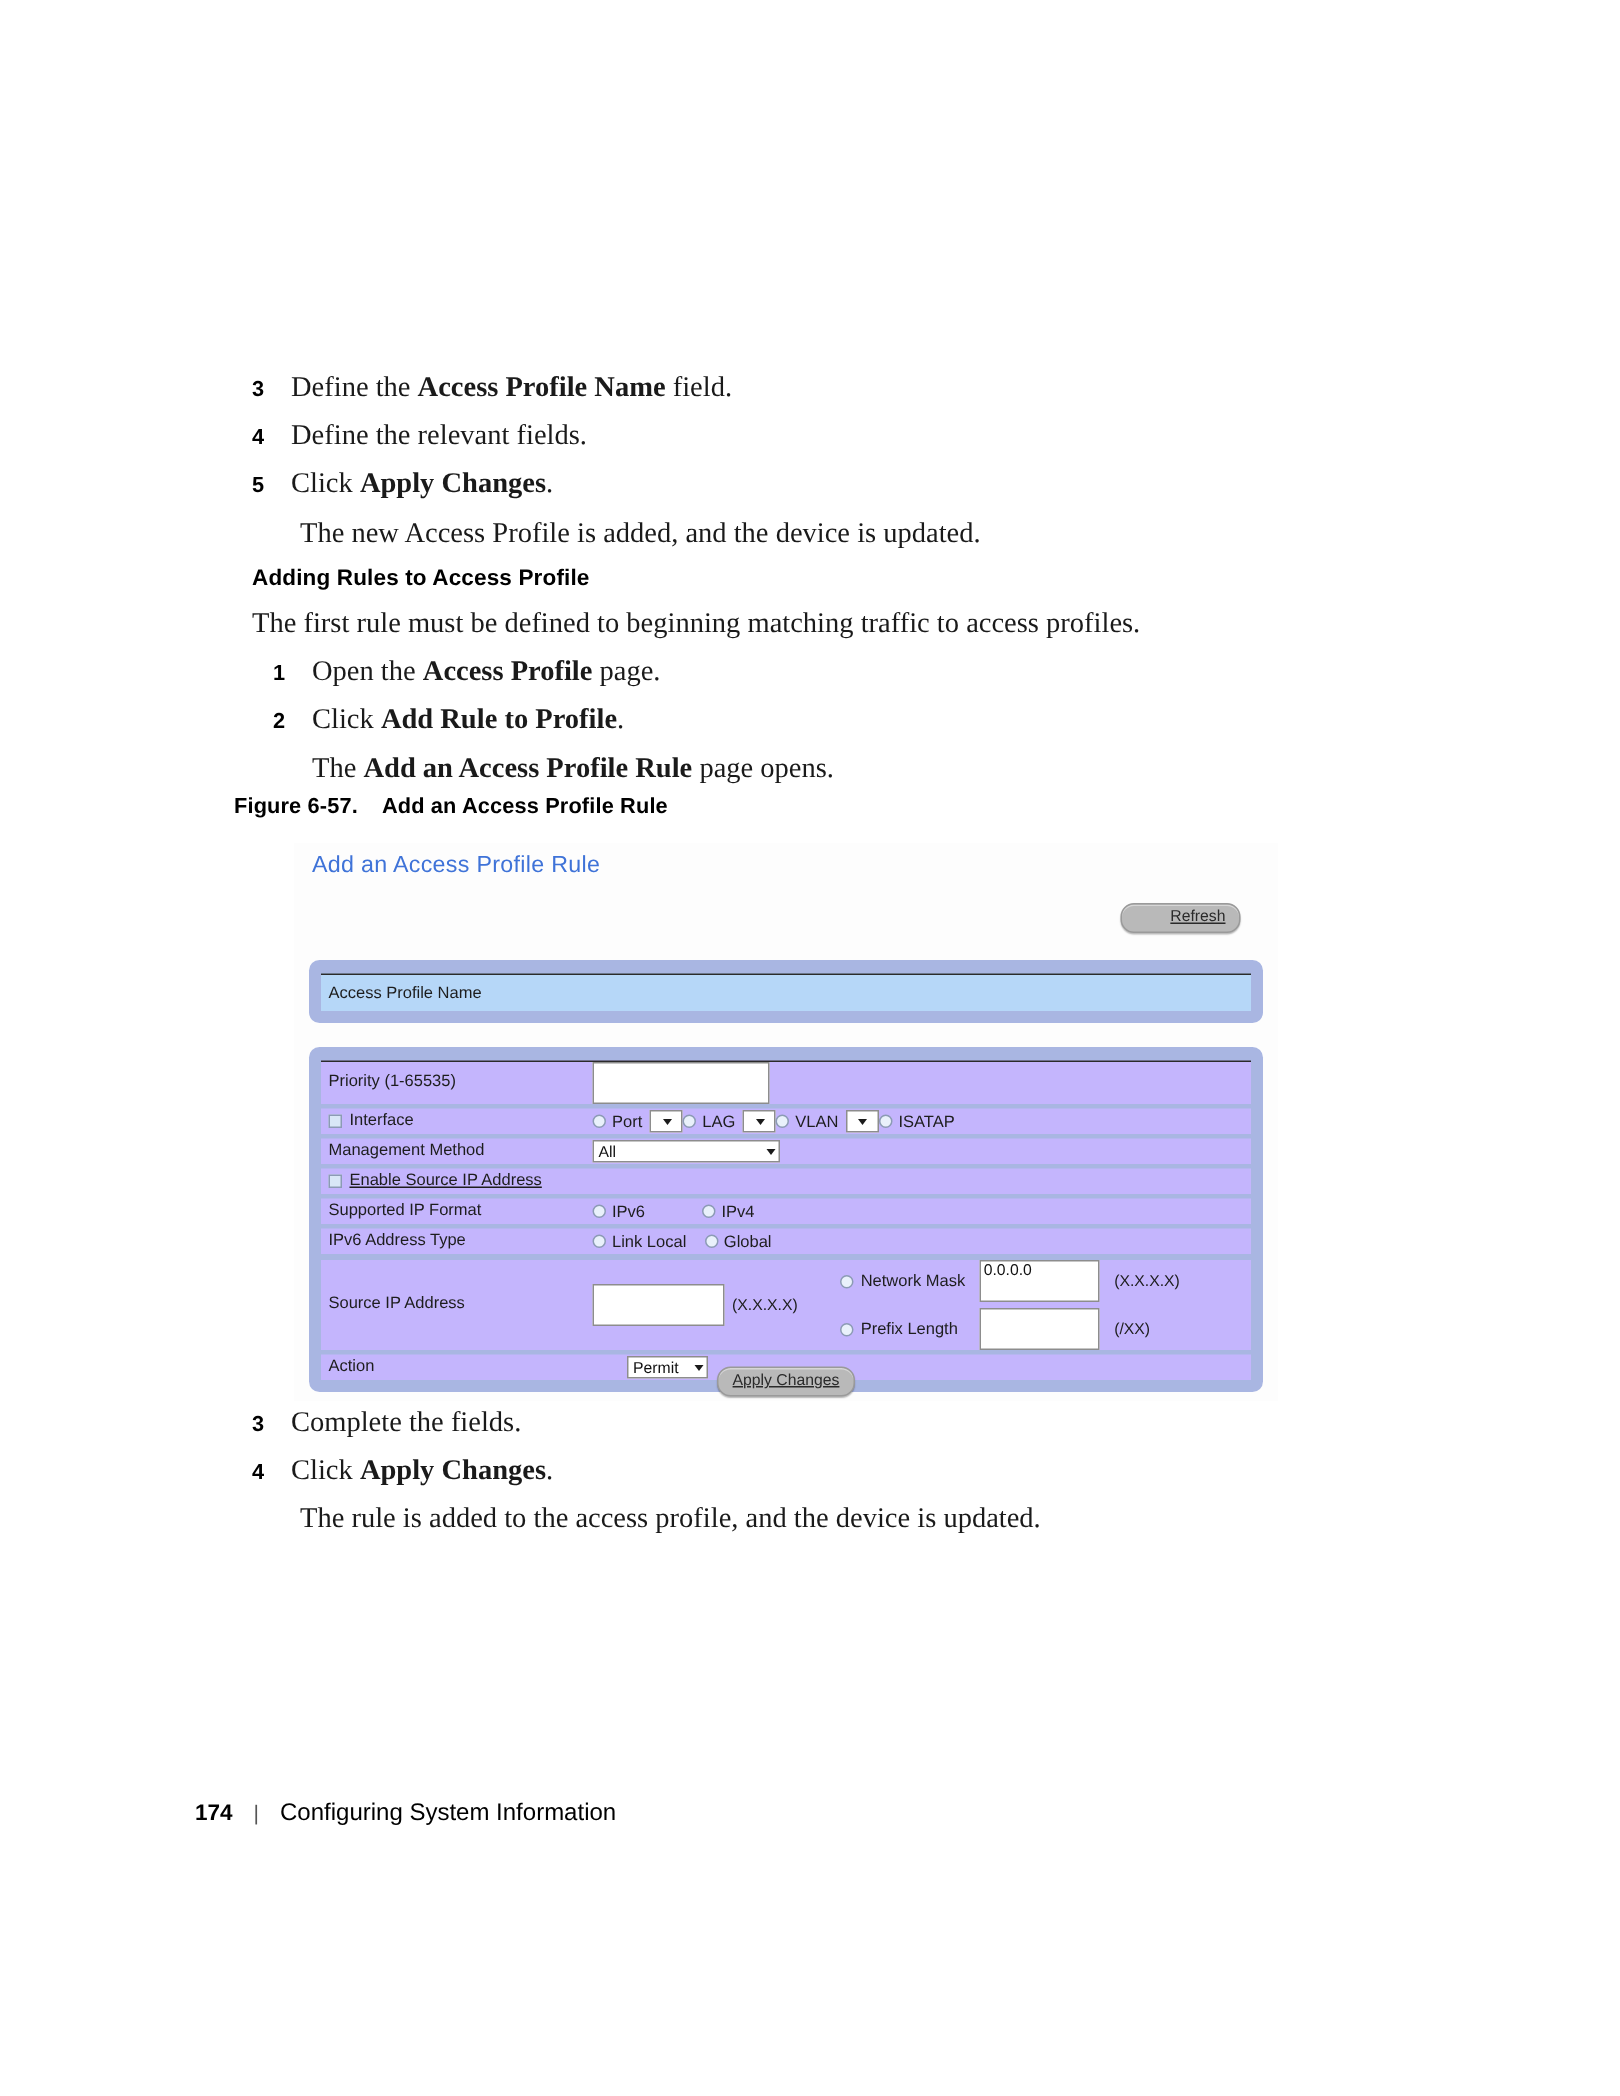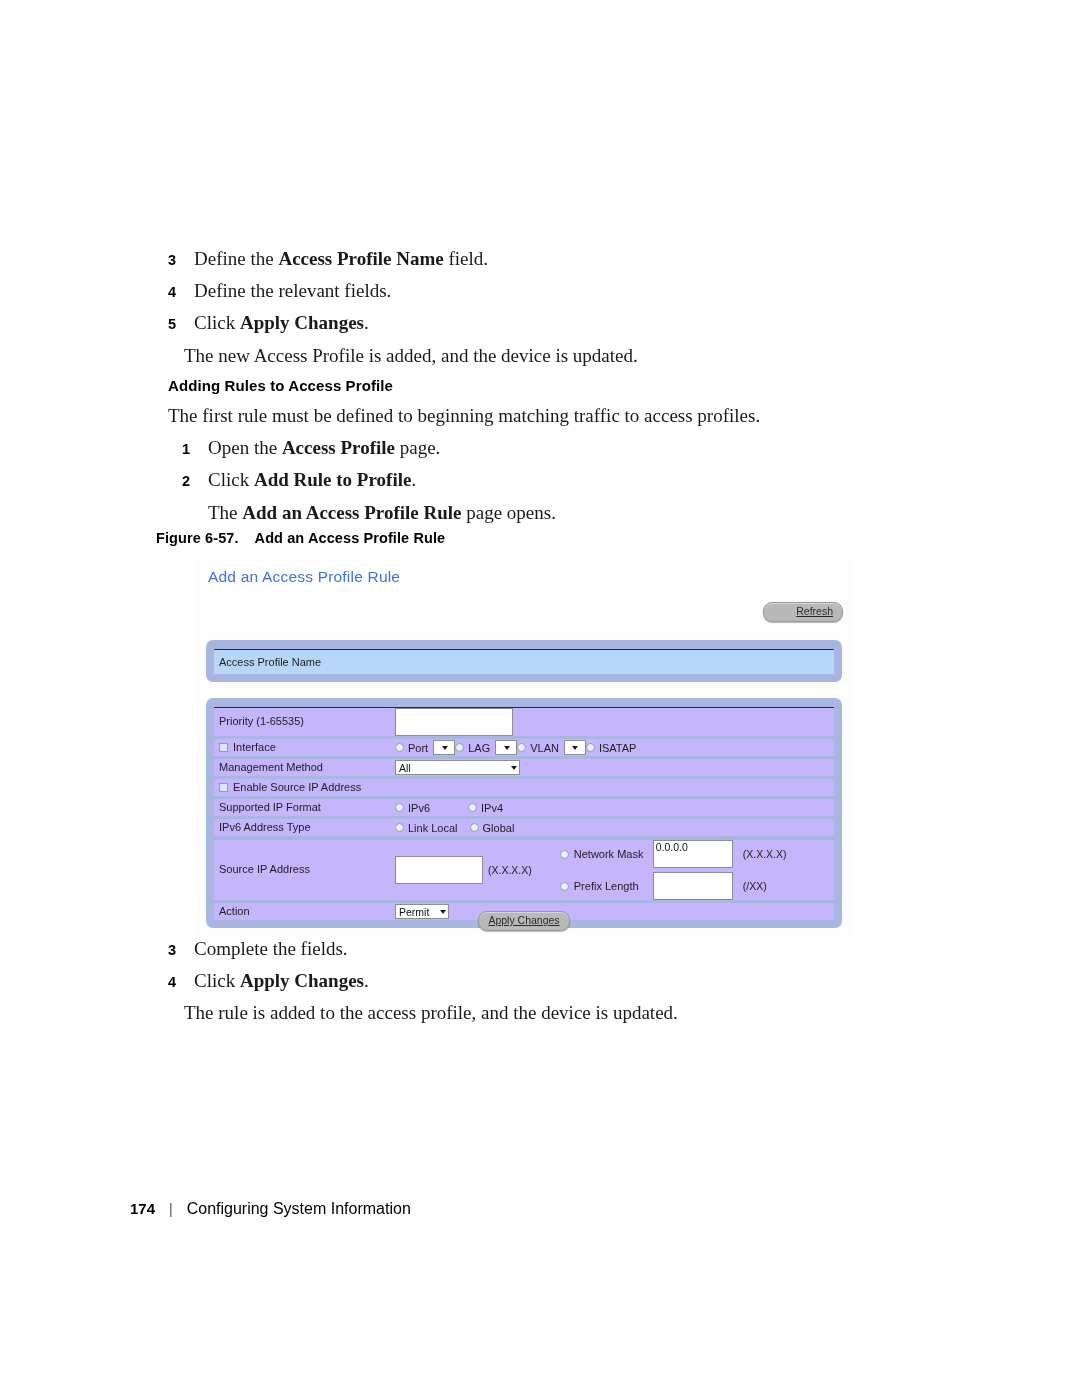--- a/index.html
+++ b/index.html
@@ -46,21 +46,21 @@
   }
   .step-text {
     font-family: "Liberation Serif", serif;
     font-size: 19px;
     line-height: 1.38;
     color: #1a1a1a;
   }
   .step-text b { font-weight: bold; }
 
   .plain-row {
-    margin-left: 16px;
+    margin-left: 32px;
     font-family: "Liberation Serif", serif;
     font-size: 19px;
     line-height: 1.38;
     color: #1a1a1a;
     margin-bottom: 6px;
   }
   .flush-row {
     font-family: "Liberation Serif", serif;
     font-size: 19px;
     line-height: 1.38;
@@ -120,21 +120,21 @@
     text-align: center;
     padding: 3px 9px 4px 9px;
     box-shadow: inset 0 1px 0 #d6d6d6, 0 1px 1px rgba(0,0,0,0.28);
     display: inline-block;
     line-height: 1.05;
     cursor: default;
   }
 
   .refresh-btn {
     position: absolute;
-    right: 9px;
+    right: 25px;
     top: 40px;
     padding-left: 32px;
   }
 
   
   .panel {
     position: absolute;
     left: 10px;
     right: 10px;
     background: #a9b6e2;
@@ -151,21 +151,21 @@
   
   .frow {
     position: relative;
     background: #c4b5fd;
     min-height: 17px;
     display: flex;
     align-items: center;
     padding: 0;
     margin-bottom: 3px;
   }
-  .frow:last-child { margin-bottom: 0; }
+  .frow:last-child { margin-bottom: 0; gap: 23px; }
   .frow.topline { border-top: 1.4px solid #2b2b2b; }
   .frow.gap { margin-bottom: 4px; }
   .frow.tall { min-height: 36px; }
 
   .flabel {
     flex: 0 0 176px;
     font-size: 11px;
     color: #1d1d1d;
     padding-left: 5px;
     line-height: 1.25;
@@ -426,21 +426,21 @@
           <span class="flabel">Management Method</span>
           <span class="fctl">
             <span class="sel w-mgmt">
               <span>All</span>
               <span class="caret"></span>
             </span>
           </span>
         </div>
 
         <div class="frow">
-          <span class="flabel with-check" style="flex:1 1 auto;">
+          <span class="flabel with-check" style="flex:1 1 auto;text-decoration:underline;">
             <span class="checkbox"></span>
             <span>Enable Source IP Address</span>
           </span>
         </div>
 
         <div class="frow">
           <span class="flabel">Supported IP Format</span>
           <span class="fctl">
             <span class="opt">
               <span class="radio"></span>

